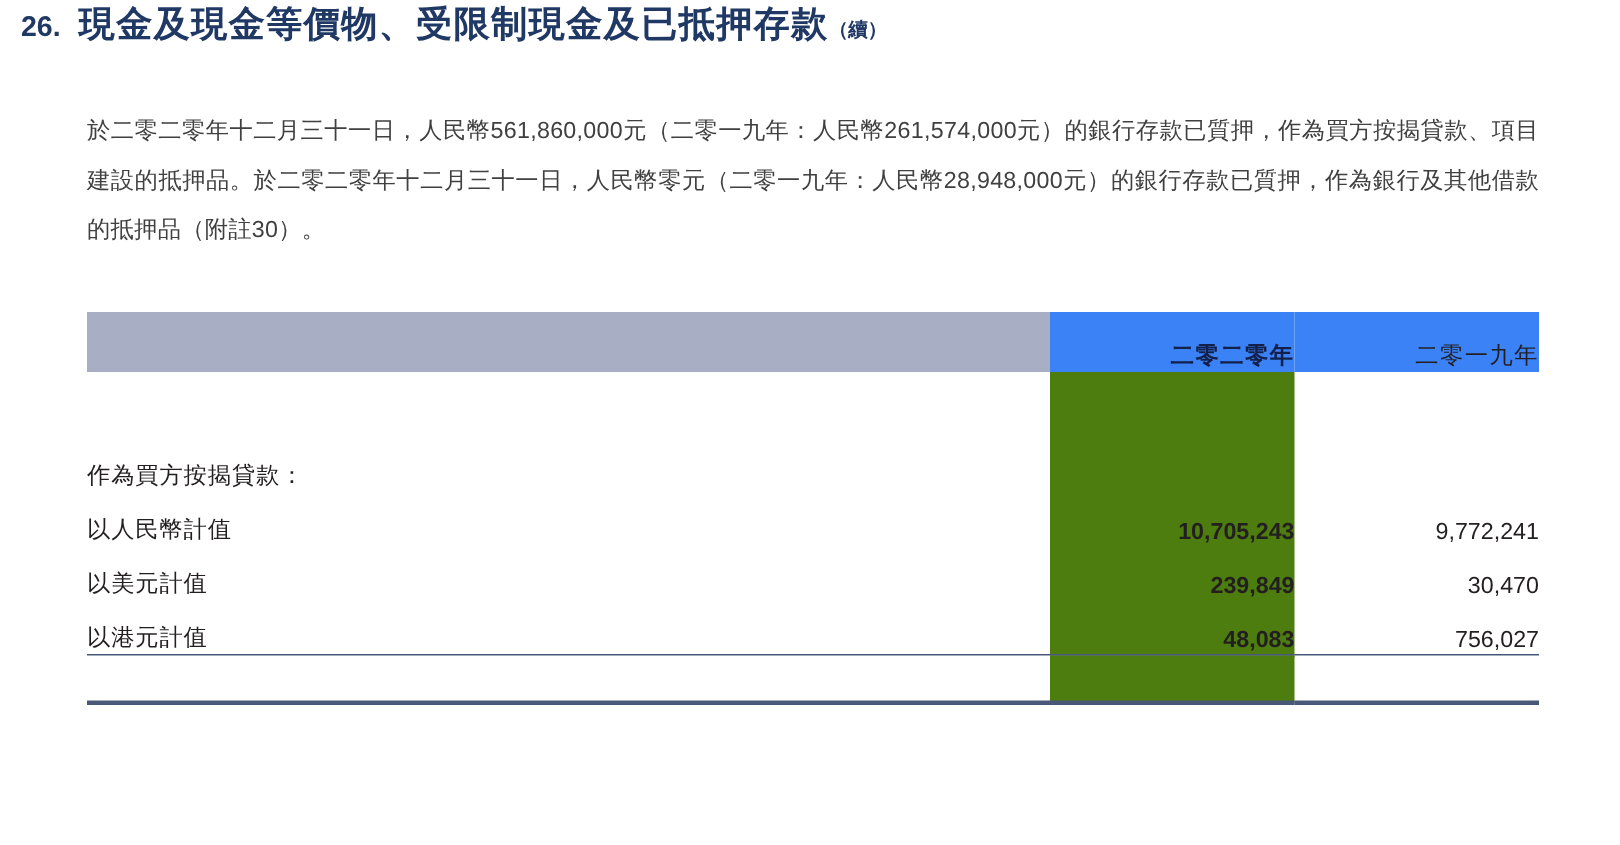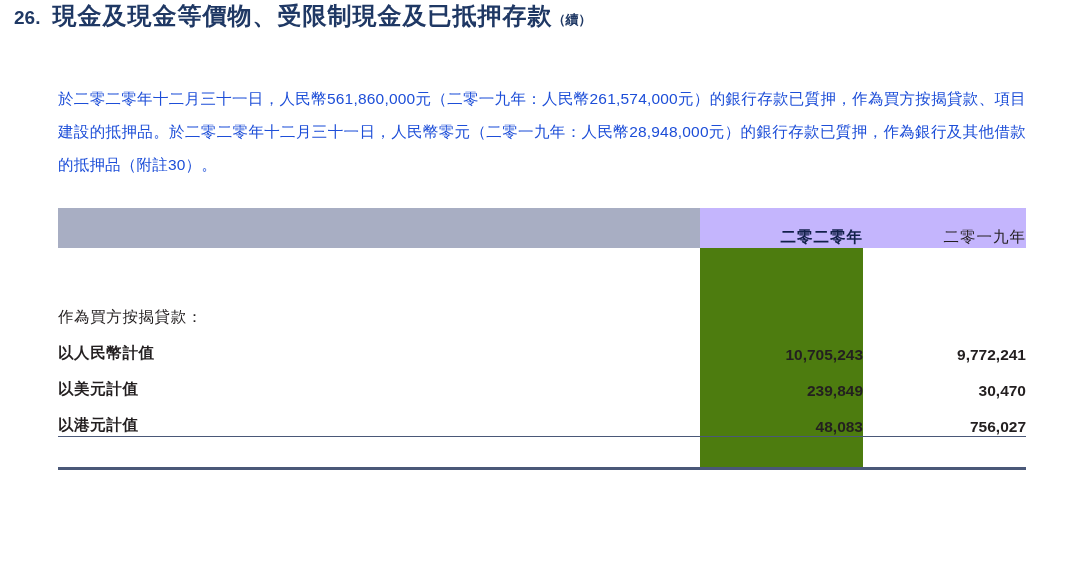--- a/index.html
+++ b/index.html
@@ -48,27 +48,27 @@
   .note-title-suffix {
     font-size: 13px;
     letter-spacing: 0;
     color: #1f3864;
   }
 
   
   .paragraph {
     position: absolute;
     left: 58px;
-    top: 82px;
+    top: 71px;
     width: 968px;
     font-size: 15.5px;
     line-height: 33px;
     text-align: justify;
     text-justify: inter-character;
-    color: #1d4ed8;
+    color: #404040;
     letter-spacing: 0.2px;
   }
 
   
   .table-wrap {
     position: absolute;
     left: 58px;
     top: 208px;
     width: 968px;
   }
@@ -77,21 +77,21 @@
     width: 968px;
     font-size: 15.5px;
     color: #231f20;
   }
   table.fin td, table.fin th {
     padding: 0;
     vertical-align: bottom;
   }
 
   .hdr-row td {
-    background: #c4b5fd;
+    background: #3b82f6;
     height: 40px;
     color: #12204a;
     font-weight: bold;
     font-size: 15.5px;
     text-align: right;
     padding-right: 16px;
     letter-spacing: 1px;
   }
   .hdr-row.second td {
     height: 42px;
@@ -117,21 +117,20 @@
     text-align: right;
     padding-right: 16px;
     font-size: 15.5px;
   }
   .num-cell.bold {
     font-weight: bold;
   }
 
   .body-row td {
     height: 36px;
-    font-weight: bold;
   }
   .title-row td {
     height: 40px;
   }
 
   
   .col-hl {
     background: #4d7c0f;
   }
 

